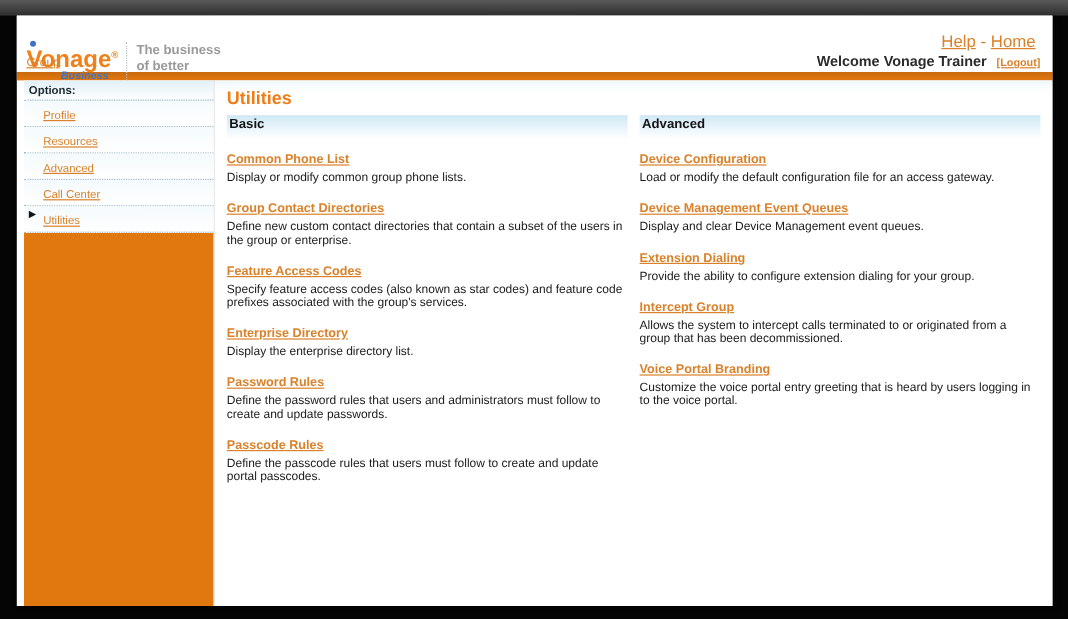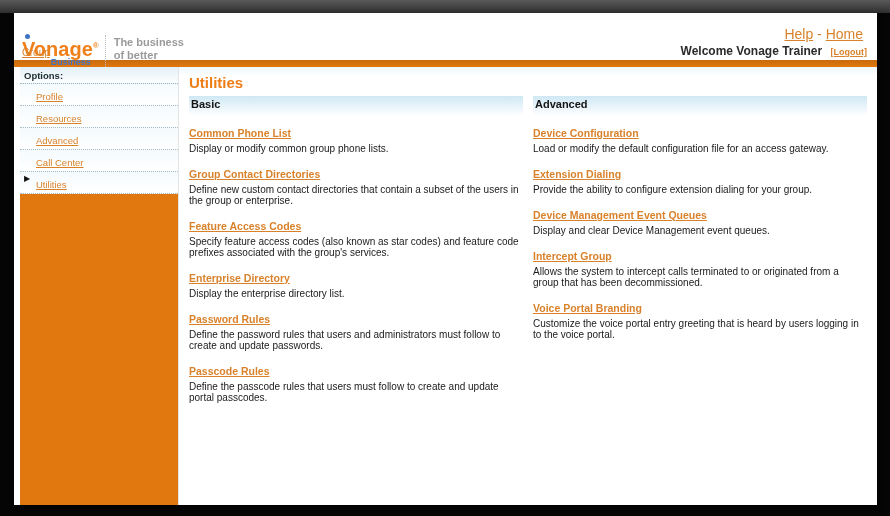--- a/index.html
+++ b/index.html
@@ -17,21 +17,21 @@
     background:#ffffff;display:flex;flex-direction:column;
     box-shadow:2px 2px 4px rgba(0,0,0,.6);
   }
   
   .header{position:relative;height:47px;background:#fff;flex:0 0 auto;}
   .logo-wrap{position:absolute;left:8px;top:20px;display:flex;align-items:flex-start;}
   .logo-block{position:relative;padding-top:3px;}
   .logo-main{font-size:20px;font-weight:bold;color:#f0801a;letter-spacing:0px;line-height:20px;}
   .logo-main sup{font-size:8px;color:#f0801a;}
   .logo-dot{position:absolute;left:3px;top:1px;width:5px;height:5px;border-radius:50%;background:#3f74c4;}
-  .logo-sub{font-size:9px;font-weight:bold;color:#3f74c4;text-align:right;margin-top:-2px;padding-right:8px;}
+  .logo-sub{font-size:9px;font-weight:bold;color:#3f74c4;text-align:right;margin-top:-2px;padding-right:8px;font-style:italic;}
   .logo-divider{border-left:1px dotted #bbb;height:32px;margin:2px 8px 0 6px;}
   .tagline{color:#9a9a9a;font-weight:bold;font-size:11px;line-height:13px;padding-top:3px;}
   .group-link{position:absolute;left:8px;top:34px;font-size:10px;}
   .hdr-links{position:absolute;right:14px;top:13px;font-size:14px;color:#c8813a;}
   .welcome-row{position:absolute;right:10px;top:31px;font-size:12px;color:#2b2b2b;font-weight:bold;}
   .welcome-row .logout{font-size:9px;font-weight:bold;margin-left:5px;}
   a.lnk{color:#d9822b;text-decoration:underline;cursor:pointer;}
   
   .orange-bar{height:7px;background:linear-gradient(180deg,#c96a0c,#e1770f);flex:0 0 auto;}
   
@@ -153,26 +153,26 @@
         </div>
 
         <div class="column">
           <div class="column-header">Advanced</div>
 
           <div class="item">
             <a class="lnk">Device Configuration</a>
             <div class="item-desc">Load or modify the default configuration file for an access gateway.</div>
           </div>
           <div class="item">
+            <a class="lnk">Device Management Event Queues</a>
+            <div class="item-desc">Display and clear Device Management event queues.</div>
+          </div>
+          <div class="item">
             <a class="lnk">Extension Dialing</a>
             <div class="item-desc">Provide the ability to configure extension dialing for your group.</div>
-          </div>
-          <div class="item">
-            <a class="lnk">Device Management Event Queues</a>
-            <div class="item-desc">Display and clear Device Management event queues.</div>
           </div>
           <div class="item">
             <a class="lnk">Intercept Group</a>
             <div class="item-desc">Allows the system to intercept calls terminated to or originated from a group that has been decommissioned.</div>
           </div>
           <div class="item">
             <a class="lnk">Voice Portal Branding</a>
             <div class="item-desc">Customize the voice portal entry greeting that is heard by users logging in to the voice portal.</div>
           </div>
         </div>

